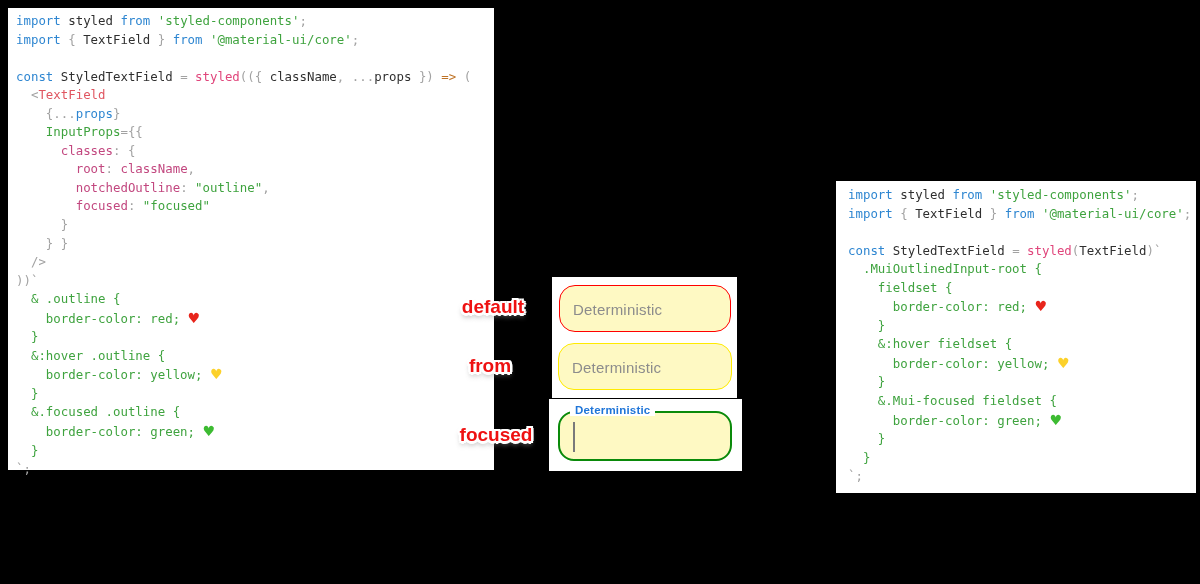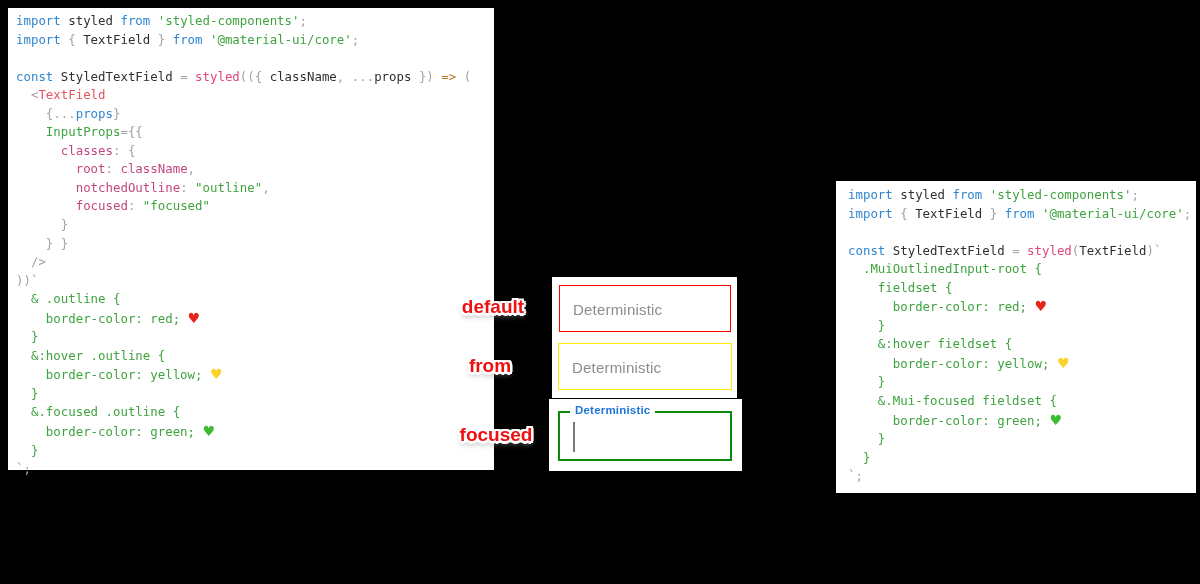--- a/index.html
+++ b/index.html
@@ -20,21 +20,21 @@
   .fn{color:#e0457b;}      
   .tag{color:#e05661;}     
   .prop{color:#c2477f;}    
   .arrow{color:#bf7326;}   
   .hr{color:#e8251c;} .hy{color:#fcd12a;} .hg{color:#3dbb32;}
   .hr,.hy,.hg{font-size:14px;font-family:"DejaVu Sans",sans-serif;}
   
   .demo-panel{position:absolute;background:#ffffff;}
   .demo-a{left:552px;top:277px;width:185px;height:121px;}
   .demo-b{left:549px;top:399px;width:193px;height:72px;}
-  .tf{position:absolute;background:#ffffff;border-radius:0;box-sizing:border-box;}
+  .tf{position:absolute;background:#fef9c3;border-radius:16px;box-sizing:border-box;}
   .tf-default{left:559px;top:285px;width:172px;height:47px;border:1.5px solid #ff0000;}
   .tf-hover{left:558px;top:343px;width:174px;height:47px;border:1.5px solid #ffeb00;}
   .tf-focused{left:558px;top:411px;width:174px;height:50px;border:2px solid #0a8a0a;}
   .ph{position:absolute;left:13px;top:50%;transform:translateY(-50%);
       color:#8c8c8c;font-size:15px;letter-spacing:.2px;}
   .notch-label{position:absolute;left:10px;top:-9px;background:#fff;padding:0 5px;
       color:#1f75d8;font-size:11.5px;font-weight:600;letter-spacing:.2px;}
   .cursor{position:absolute;left:13px;top:9px;width:1.5px;height:30px;background:#7a7a7a;}
   
   .cap{position:absolute;color:#ee1111;font-weight:bold;transform:translateX(-50%);

